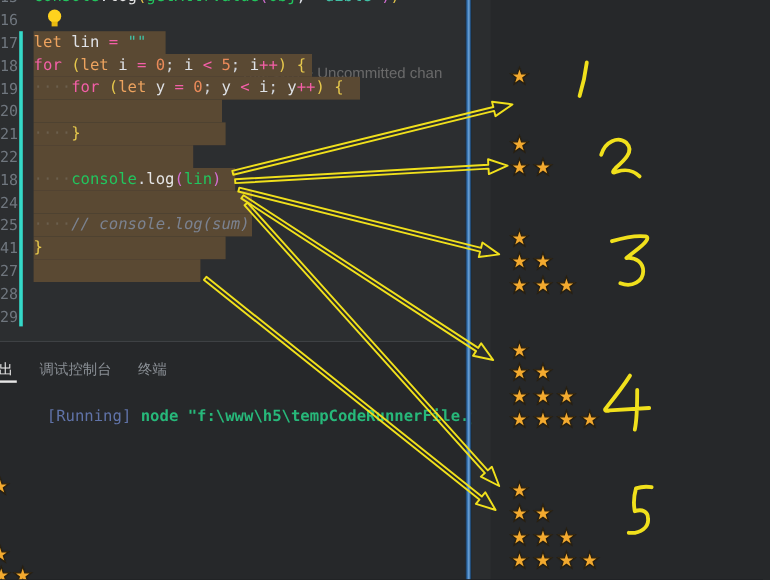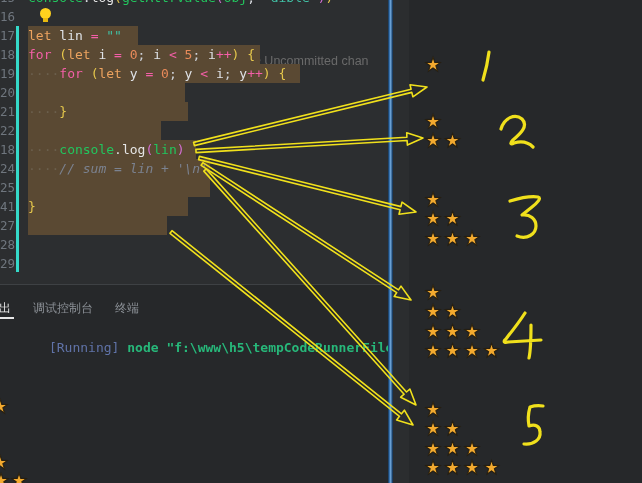--- a/index.html
+++ b/index.html
@@ -25,21 +25,21 @@
         background:#ffd21e;}
   #bulb:after{content:"";position:absolute;left:3px;top:10px;width:5px;height:4px;background:#e8b90f;}
   
   #panel{position:absolute;left:0;top:284px;width:388px;height:199px;background:#26282a;
          border-top:1px solid #3e4144;}
   .ptab{position:absolute;top:14px;height:18px;line-height:18px;font-size:12px;color:#8b9096;
         font-family:"Liberation Sans",sans-serif;white-space:nowrap;}
   .ptab.active{color:#e8e8e8;}
   #tab-underline{position:absolute;left:0;top:32px;width:14px;height:1.5px;background:#e7e7e7;}
   #term-line{position:absolute;left:-8px;top:36px;height:18px;line-height:18px;font-size:13px;white-space:pre;}
-  #term-line .runpfx{color:#6073a8;margin-left:10px;}
+  #term-line .runpfx{color:#6073a8;}
   #term-line .runcmd{color:#27b87a;font-weight:600;}
   
   #vdivider{position:absolute;left:388px;top:0;width:5px;height:483px;
             background:linear-gradient(90deg,#12304f 0%,#3f7fc0 35%,#76a9d9 55%,#25517f 80%,#102a45 100%);}
   #rightpanel{position:absolute;left:393px;top:0;width:249px;height:483px;background:#26282a;}
   #rightband{position:absolute;left:0;top:0;width:16px;height:483px;background:#2b2d2f;}
   .star{position:absolute;width:20px;height:20px;line-height:20px;text-align:center;font-size:19px;
         color:#f3aa2f;-webkit-text-stroke:1px #271f10;font-family:"DejaVu Sans",sans-serif;
         text-shadow:0 0 1px #000;}
   
@@ -91,25 +91,25 @@
           <div class="selrect" style="left: 28px; width: 133px;"></div>
         </div>
         <div class="code-line" style="top: 140px;">
           <span class="lnum">18</span>
           <div class="selrect" style="left: 28px; width: 168px;"></div>
           <span class="codetext"><span class="tk-ws">····</span><span class="tk-vb">console</span><span class="tk-pl">.</span><span class="tk-m">log</span><span class="tk-b2">(</span><span class="tk-vb">lin</span><span class="tk-b2">)</span></span>
         </div>
         <div class="code-line" style="top: 159px;">
           <span class="lnum">24</span>
           <div class="selrect" style="left: 28px; width: 182px;"></div>
-          <span class="codetext"><span class="tk-ws">····</span><span class="tk-cm">// sum = lin + '\n'</span></span>
         </div>
         <div class="code-line" style="top: 178px;">
           <span class="lnum">25</span>
           <div class="selrect" style="left: 28px; width: 182px;"></div>
+          <span class="codetext"><span class="tk-ws">····</span><span class="tk-cm">// console.log(sum)</span></span>
         </div>
         <div class="code-line" style="top: 197px;">
           <span class="lnum">41</span>
           <div class="selrect" style="left: 28px; width: 160px;"></div>
           <span class="codetext"><span class="tk-b1">}</span></span>
         </div>
         <div class="code-line" style="top: 216px;">
           <span class="lnum">27</span>
           <div class="selrect" style="left: 28px; width: 139px;"></div>
         </div>

